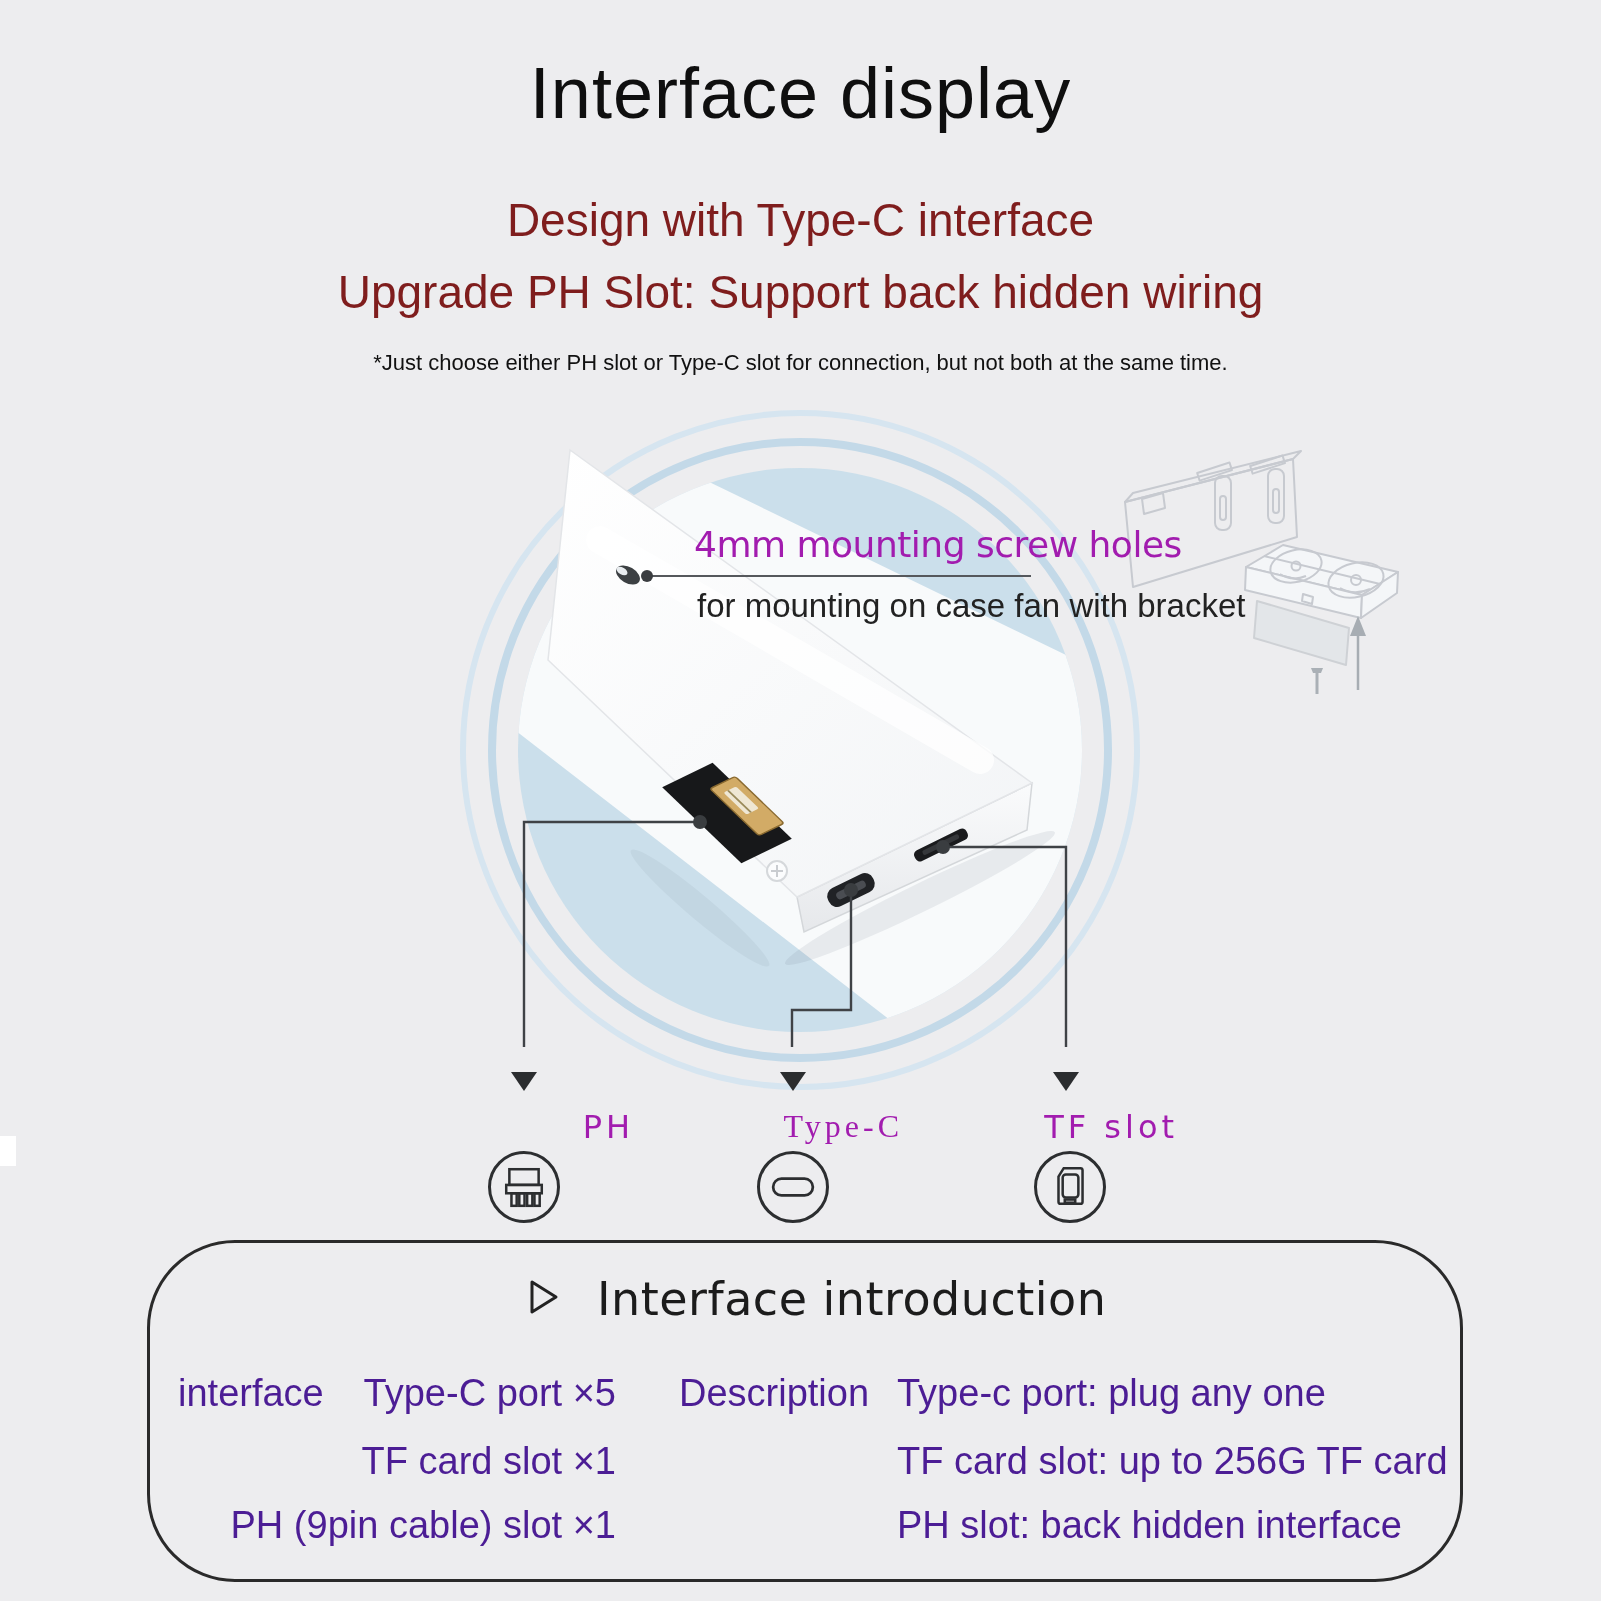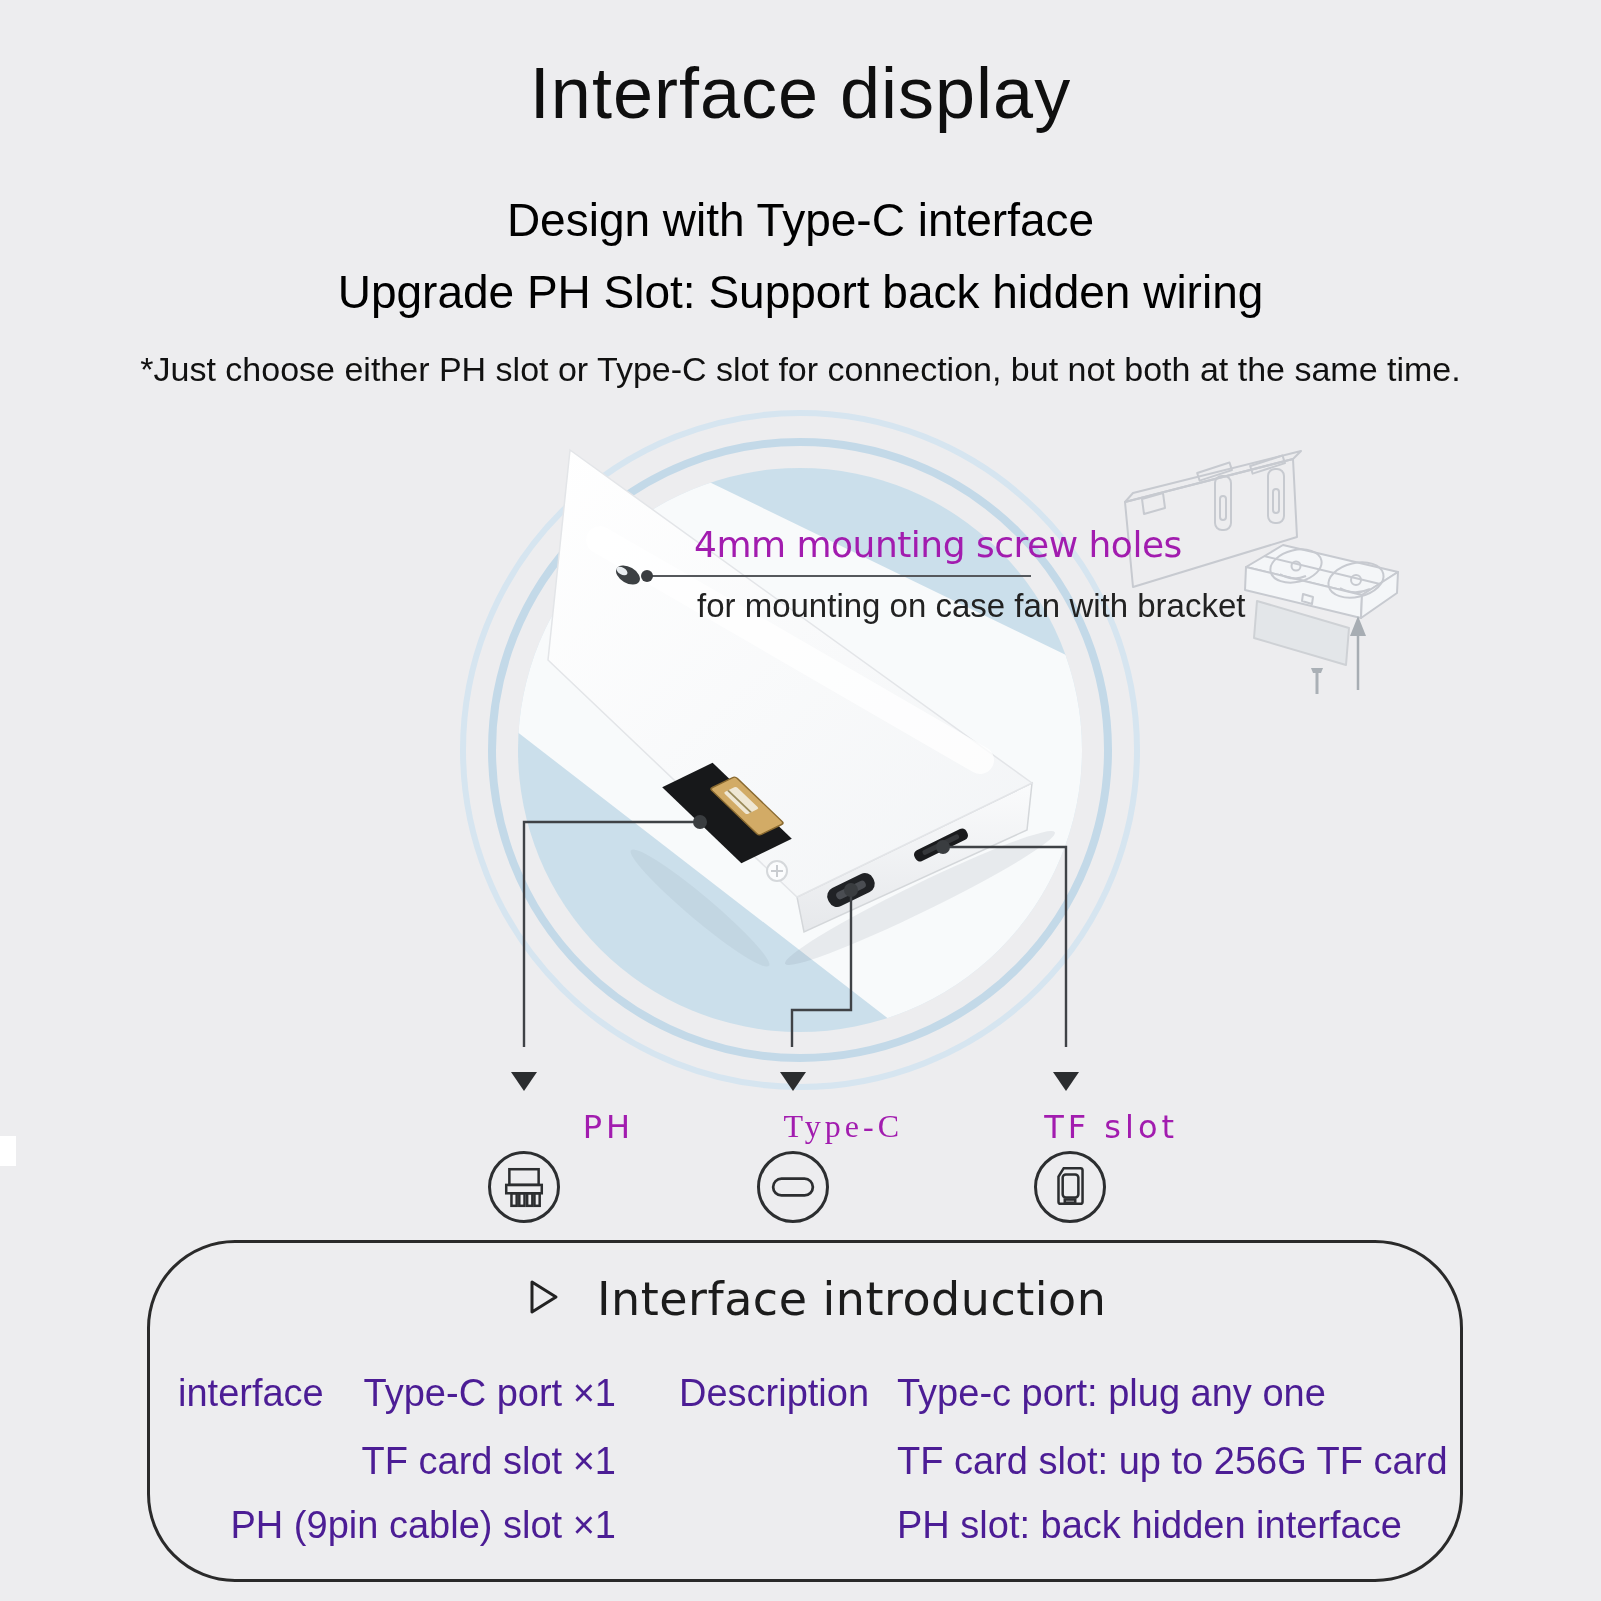--- a/index.html
+++ b/index.html
@@ -5,24 +5,24 @@
   :root{
     --background:#ededef; --ink:#151515; --line:#3f4246; --blue-fill:#cbdfeb;
     --ring1:#c3d9e8; --ring2:#d6e5f0; --band:#f8fafb; --sketch:#c7cad0;
   }
   html,body{margin:0;padding:0;}
   .page{position:relative;width:1601px;height:1601px;background:var(--background);
         overflow:hidden;font-family:"Liberation Sans",sans-serif;color:var(--ink);}
   .abs{position:absolute;}
   .ctr{left:0;width:100%;text-align:center;}
   .page-title{top:52px;font-size:72px;font-weight:500;letter-spacing:1px;color:#0f0f0f;}
-  .subtitle{font-size:46px;font-weight:400;color:#000000;}
+  .subtitle{font-size:46px;font-weight:400;color:#7f1d1d;}
   .sub1{top:193px;}
   .sub2{top:265px;}
-  .note{top:350px;font-size:34px;color:#111;}
+  .note{top:350px;font-size:22px;color:#111;}
   .scene{position:absolute;left:0;top:0;}
   .callout1{left:694px;top:524px;font-size:36px;color:#a21caf;font-family:"DejaVu Sans","Liberation Sans",sans-serif;letter-spacing:-0.5px;}
   .callout2{left:697px;top:587px;font-size:33px;color:#222;}
   .tri{width:0;height:0;border-left:13px solid transparent;border-right:13px solid transparent;
        border-top:19px solid #2b2d2f;}
   .port-label{width:220px;text-align:right;font-size:32px;letter-spacing:4px;color:#a21caf;
               font-family:"DejaVu Sans","Liberation Sans",sans-serif;}
   .port-circle{width:72px;height:72px;border:3px solid #2c2e30;border-radius:50%;
                box-sizing:border-box;display:flex;align-items:center;justify-content:center;}
   .intro-box{left:147px;top:1240px;width:1316px;height:342px;border:3px solid #2a2a2a;
@@ -208,21 +208,21 @@
 
   <div class="abs intro-box"></div>
   <svg class="abs intro-tri" width="32" height="36">
     <polygon points="4,2 28,17 4,32" fill="none" stroke="#222" stroke-width="3" stroke-linejoin="round"></polygon>
   </svg>
   <div class="abs intro-title">Interface introduction</div>
 
   <div class="abs row-text lbl-if">interface</div>
   <div class="abs row-text lbl-desc">Description</div>
 
-  <div class="abs row-text if-col r1">Type-C port ×1</div>
+  <div class="abs row-text if-col r1">Type-C port ×5</div>
   <div class="abs row-text if-col r2">TF card slot ×1</div>
   <div class="abs row-text if-col r3">PH (9pin cable) slot ×1</div>
 
   <div class="abs row-text desc-col r1">Type-c port: plug any one</div>
   <div class="abs row-text desc-col r2">TF card slot: up to 256G TF card</div>
   <div class="abs row-text desc-col r3">PH slot: back hidden interface</div>
 
   <div class="abs notch"></div>
 </div>
 

